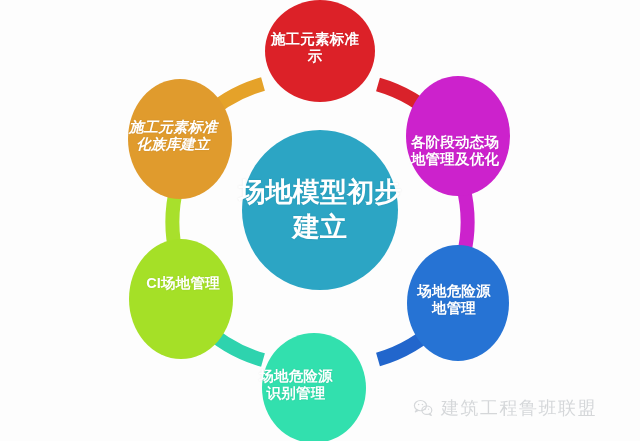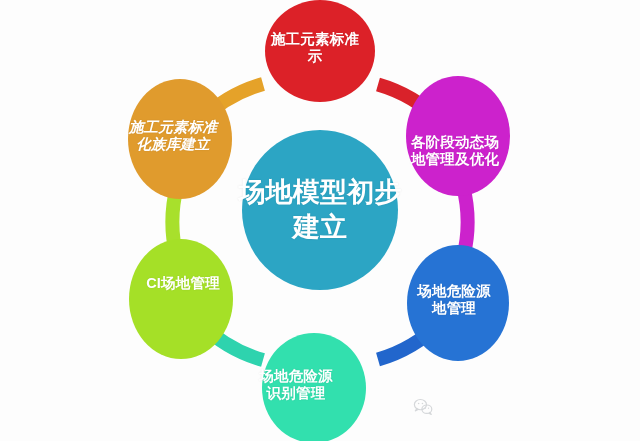--- a/index.html
+++ b/index.html
@@ -154,15 +154,16 @@
         <ellipse cx="16.2" cy="14.4" rx="5.4" ry="4.6"></ellipse>
         <path d="M19.4 17.9 L21.0 20.1 L18.4 18.8" stroke-linecap="round" stroke-linejoin="round"></path>
       </g>
       <g fill="#9aa0a6">
         <circle cx="7.2" cy="8.1" r="0.85"></circle>
         <circle cx="11.4" cy="8.1" r="0.85"></circle>
         <circle cx="14.5" cy="13.3" r="0.7"></circle>
         <circle cx="18.0" cy="13.3" r="0.7"></circle>
       </g>
     </svg>
+    <span class="wm-text">建筑工程鲁班联盟</span>
   </div>
 
 </div>
 
 </body></html>

